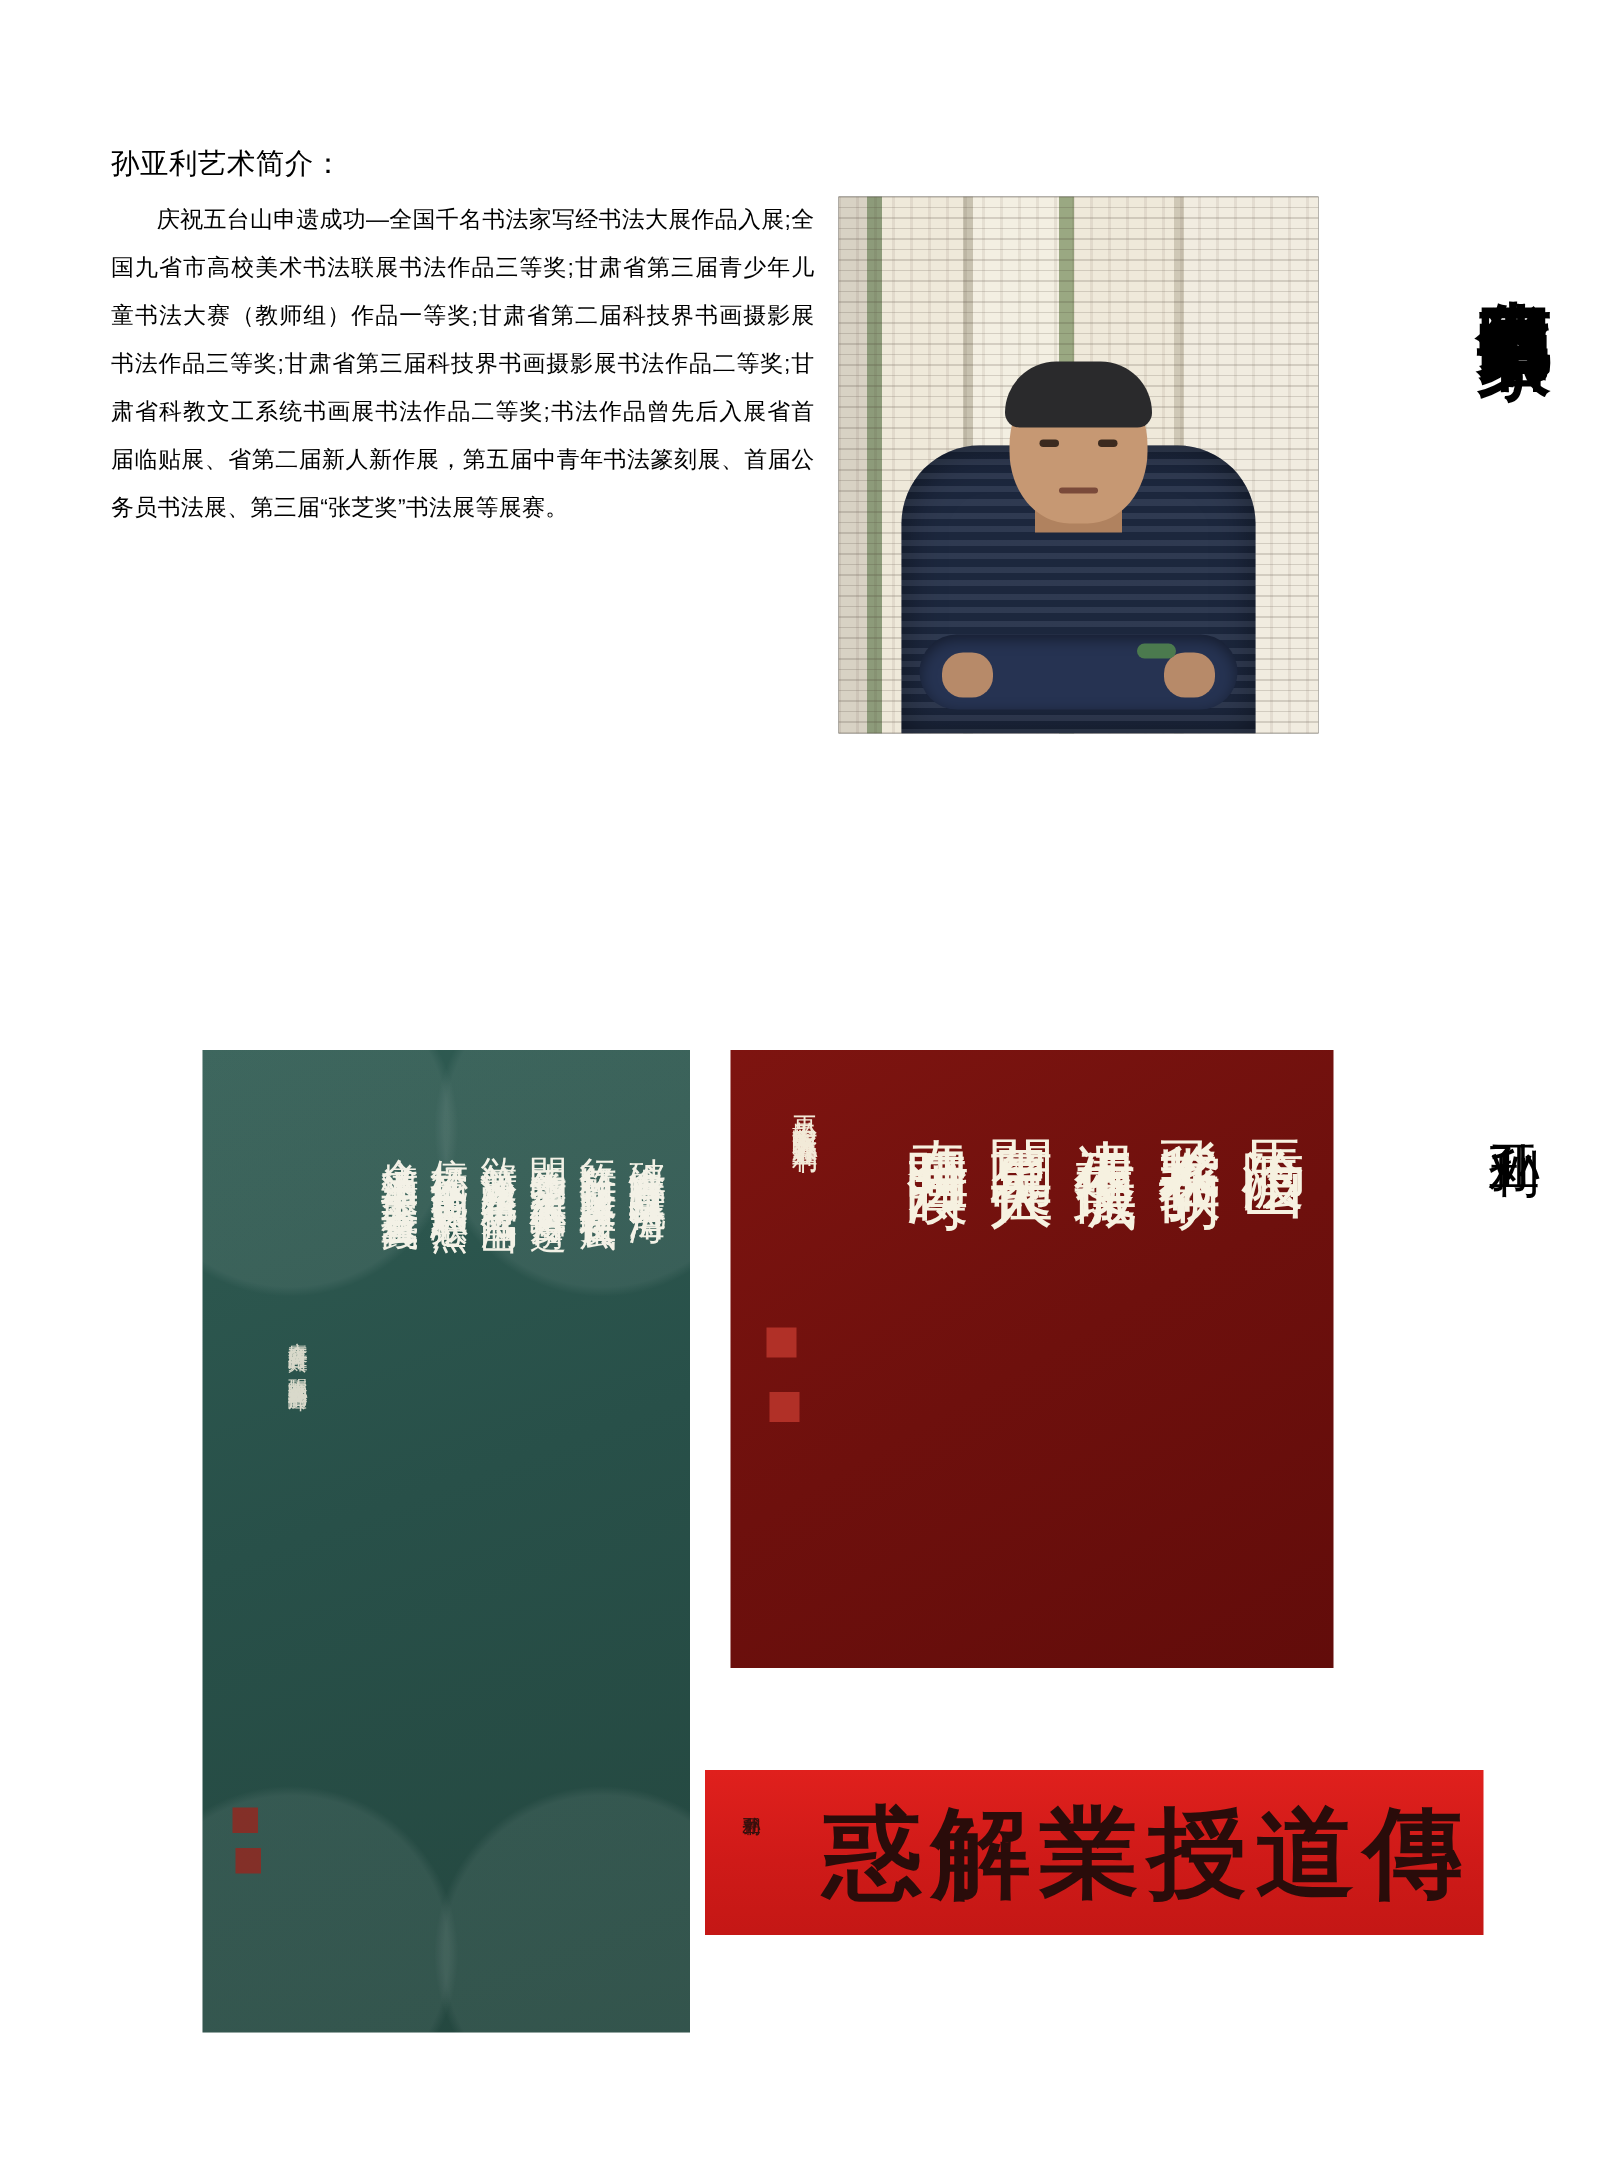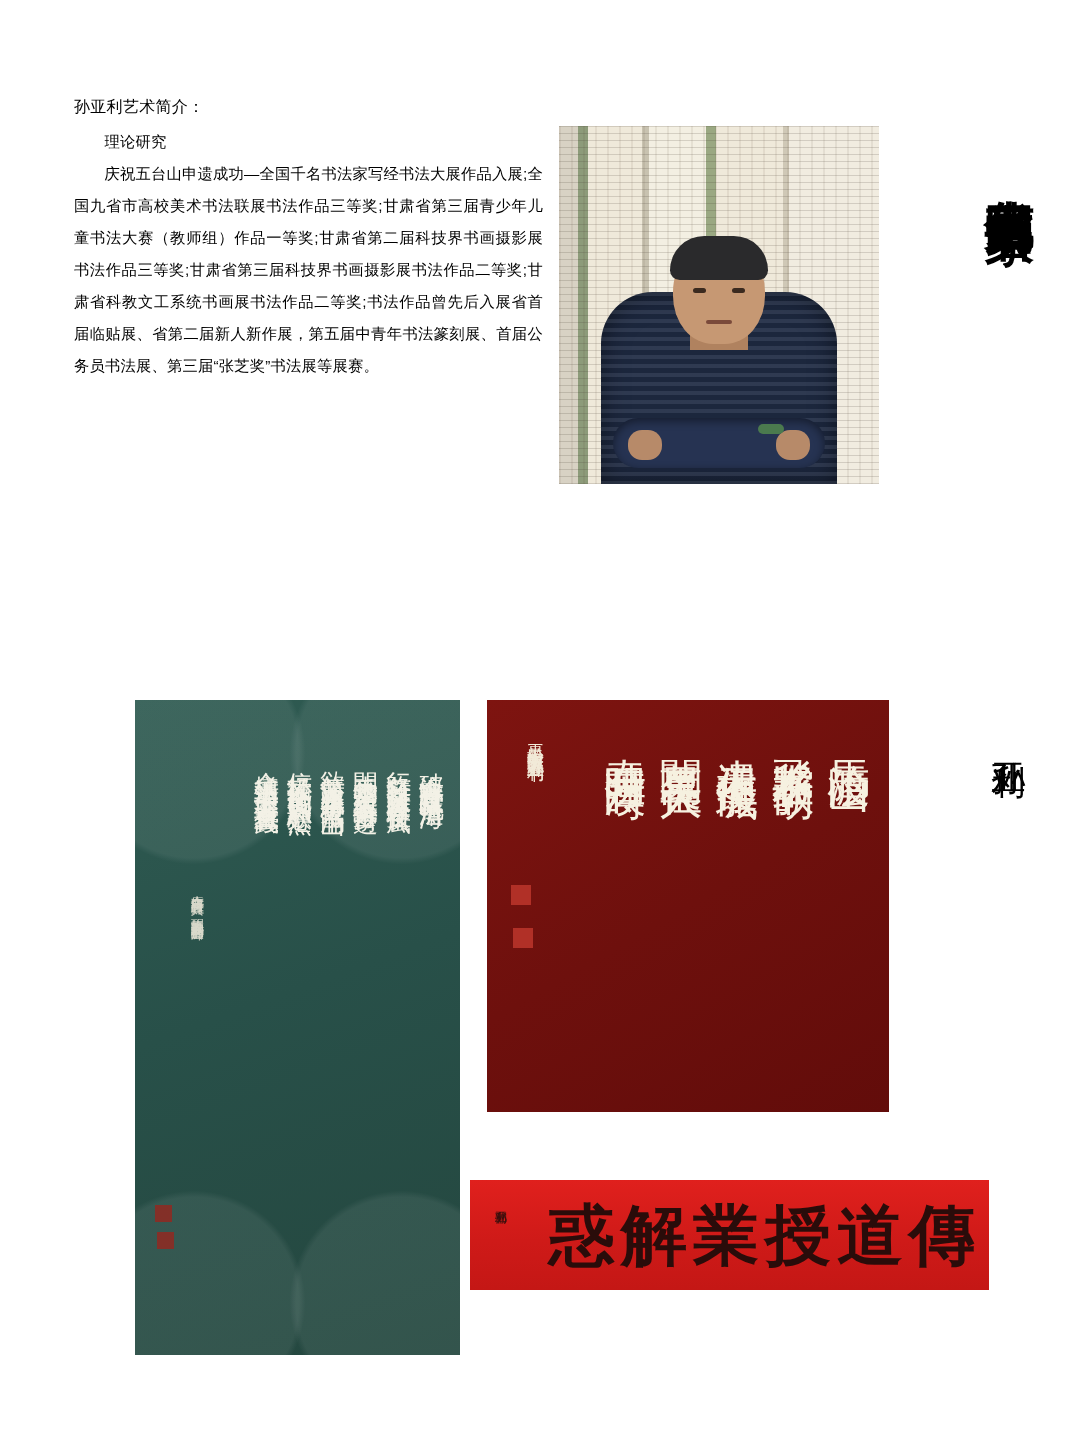--- a/index.html
+++ b/index.html
@@ -22,25 +22,24 @@
   }
 
   
   .article {
     position: absolute;
     left: 74px;
     top: 96px;
     width: 805px;
   }
   .article .head {
-    font-size: 16px;
+    font-size: 19px;
     line-height: 1.5;
     margin: 0 0 6px 0;
     letter-spacing: 0.3px;
-    font-family: Liberation Mono, monospace;
   }
   .article p {
     margin: 0;
     font-size: 15.3px;
     line-height: 32px;
     text-align: justify;
     text-justify: inter-ideograph;
     letter-spacing: 0.2px;
   }
   .article p.indent {
@@ -378,21 +377,20 @@
           <div class="fig-neck"></div>
           <div class="fig-head">
             <div class="fig-eye l"></div>
             <div class="fig-eye r"></div>
             <div class="fig-mouth"></div>
           </div>
           <div class="fig-hair"></div>
         </div>
       </div>
 
-      <p class="indent">理论研究</p>
       <p class="indent">庆祝五台山申遗成功—全国千名书法家写经书法大展作品入展;全国九省市高校美术书法联展书法作品三等奖;甘肃省第三届青少年儿童书法大赛（教师组）作品一等奖;甘肃省第二届科技界书画摄影展书法作品三等奖;甘肃省第三届科技界书画摄影展书法作品二等奖;甘肃省科教文工系统书画展书法作品二等奖;书法作品曾先后入展省首届临贴展、省第二届新人新作展，第五届中青年书法篆刻展、首届公务员书法展、第三届“张芝奖”书法展等展赛。</p>
     </div>
   </div>
 
   <div class="vtitle">当代中国书画名家</div>
   <div class="vname">孙亚利</div>
 
   <div class="art-green">
     <div class="cols">
       <div class="col">金樽清酒斗十千玉盤珍羞直萬錢</div>

